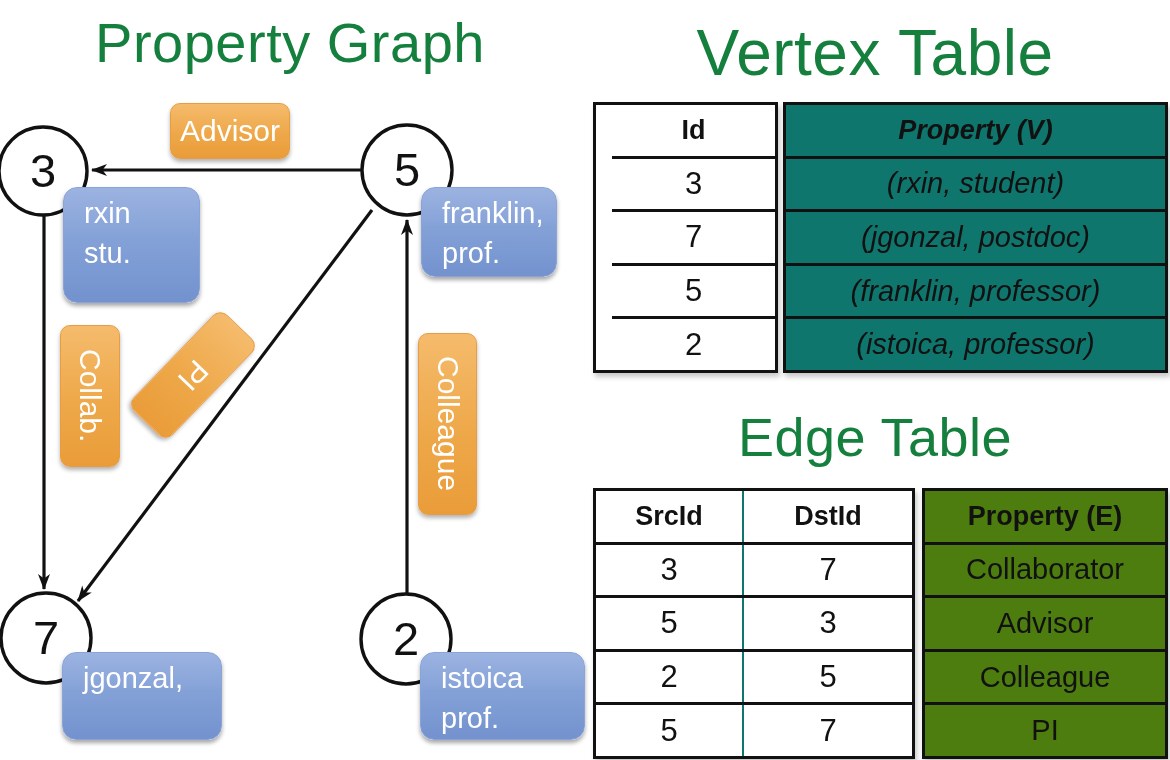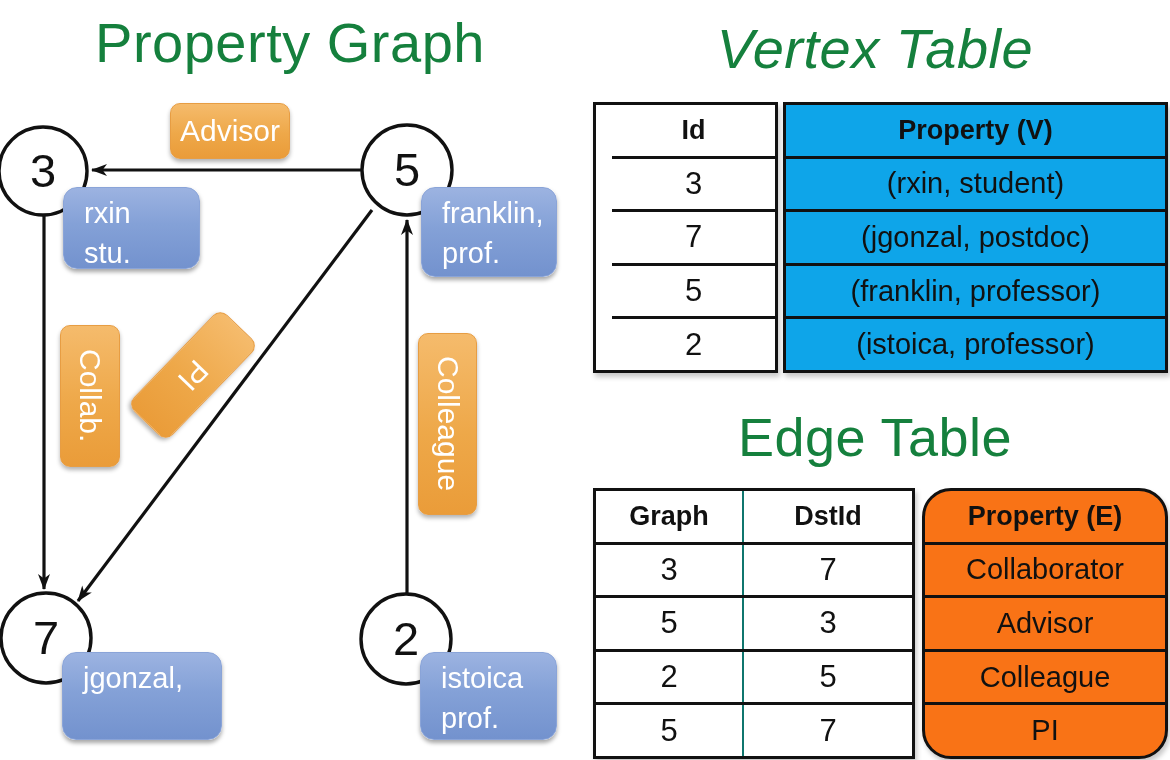--- a/index.html
+++ b/index.html
@@ -6,21 +6,21 @@
   .canvas{
     position:relative;width:1170px;height:760px;overflow:hidden;
     font-family:"Liberation Sans",sans-serif;color:#111;background:#fff;
   }
   
   .big-title{
     position:absolute;margin:0;font-weight:300;color:#15803d;
     text-align:center;letter-spacing:.5px;white-space:nowrap;
   }
   #graph-title{left:0;top:10px;width:580px;font-size:56px;}
-  #vertex-title{left:580px;top:16px;width:590px;font-size:56px;font-style:italic;}
+  #vertex-title{left:580px;top:16px;width:590px;font-size:64px;}
   #edge-title{left:580px;top:406px;width:590px;font-size:54px;}
 
   
   .graph-panel{position:absolute;left:0;top:0;width:580px;height:760px;}
   .graph-svg{position:absolute;left:0;top:0;}
   .node-num{
     position:absolute;width:80px;text-align:center;
     font-size:47px;font-weight:300;color:#111;line-height:54px;
   }
   .edge-label{
@@ -51,22 +51,22 @@
   .trow{flex:1;display:flex;}
   .trow + .trow{border-top:3px solid #111;}
   .cell{
     flex:1;display:flex;align-items:center;justify-content:center;
     font-size:29px;white-space:nowrap;
   }
   .cell.num{font-size:31px;}
   .cell.header{font-weight:bold;font-size:27px;}
   .cell + .cell{border-left:2px solid #0f766e;}
   .col-srcid{flex:0 0 146px;}
-  .vprop-bg{background:#0ea5e9;}
-  .eprop-bg{background:#f97316;border-radius:29px;}
+  .vprop-bg{background:#0f766e;font-style:italic;}
+  .eprop-bg{background:#4d7c0f;}
 
   #vt-id{left:593px;top:102px;width:185px;height:271px;padding-left:16px;}
   #vt-prop{left:783px;top:102px;width:385px;height:271px;}
   #et-srcdst{left:593px;top:488px;width:322px;height:271px;}
   #et-prop{left:922px;top:488px;width:246px;height:271px;}
 </style>
 </head>
 <body>
 
 <div class="canvas">
@@ -95,32 +95,32 @@
     <div class="node-num" style="left:3px;top:144px;">3</div>
     <div class="node-num" style="left:367px;top:143px;">5</div>
     <div class="node-num" style="left:6px;top:611px;">7</div>
     <div class="node-num" style="left:366px;top:612px;">2</div>
 
     <div class="edge-label" id="advisor-label" style="left:170px;top:103px;width:118px;height:54px;">Advisor</div>
     <div class="edge-label vert" id="collab-label" style="left:60px;top:325px;width:58px;height:140px;">Collab.</div>
     <div class="edge-label vert" id="pi-label" style="left:166px;top:308px;width:52px;height:132px;">PI</div>
     <div class="edge-label vert" id="colleague-label" style="left:418px;top:333px;width:57px;height:180px;">Colleague</div>
 
-    <div class="vbox" style="left:63px;top:187px;width:137px;height:82px;">
+    <div class="vbox" style="left:63px;top:187px;width:137px;height:116px;">
       <span>rxin</span>
       <span>stu.</span>
     </div>
     <div class="vbox" style="left:421px;top:187px;width:136px;height:90px;">
       <span>franklin,</span>
       <span>prof.</span>
     </div>
     <div class="vbox" style="left:62px;top:652px;width:160px;height:88px;">
       <span>jgonzal,</span>
     </div>
-    <div class="vbox" style="left:420px;top:652px;width:137px;height:88px;">
+    <div class="vbox" style="left:420px;top:652px;width:165px;height:88px;">
       <span>istoica</span>
       <span>prof.</span>
     </div>
   </section>
 
   <section>
     <h2 class="big-title" id="vertex-title">Vertex Table</h2>
 
     <div class="subtable" id="vt-id">
       <div class="trow">
@@ -155,21 +155,21 @@
         </div>
       <div class="trow">
           <div class="cell">(istoica, professor)</div>
         </div>
     </div>
 
     <h2 class="big-title" id="edge-title">Edge Table</h2>
 
     <div class="subtable" id="et-srcdst">
       <div class="trow">
-        <div class="cell header col-srcid">Graph</div>
+        <div class="cell header col-srcid">SrcId</div>
         <div class="cell header">DstId</div>
       </div>
       <div class="trow">
         <div class="cell num col-srcid">3</div>
         <div class="cell num">7</div>
       </div>
       <div class="trow">
         <div class="cell num col-srcid">5</div>
         <div class="cell num">3</div>
       </div>

